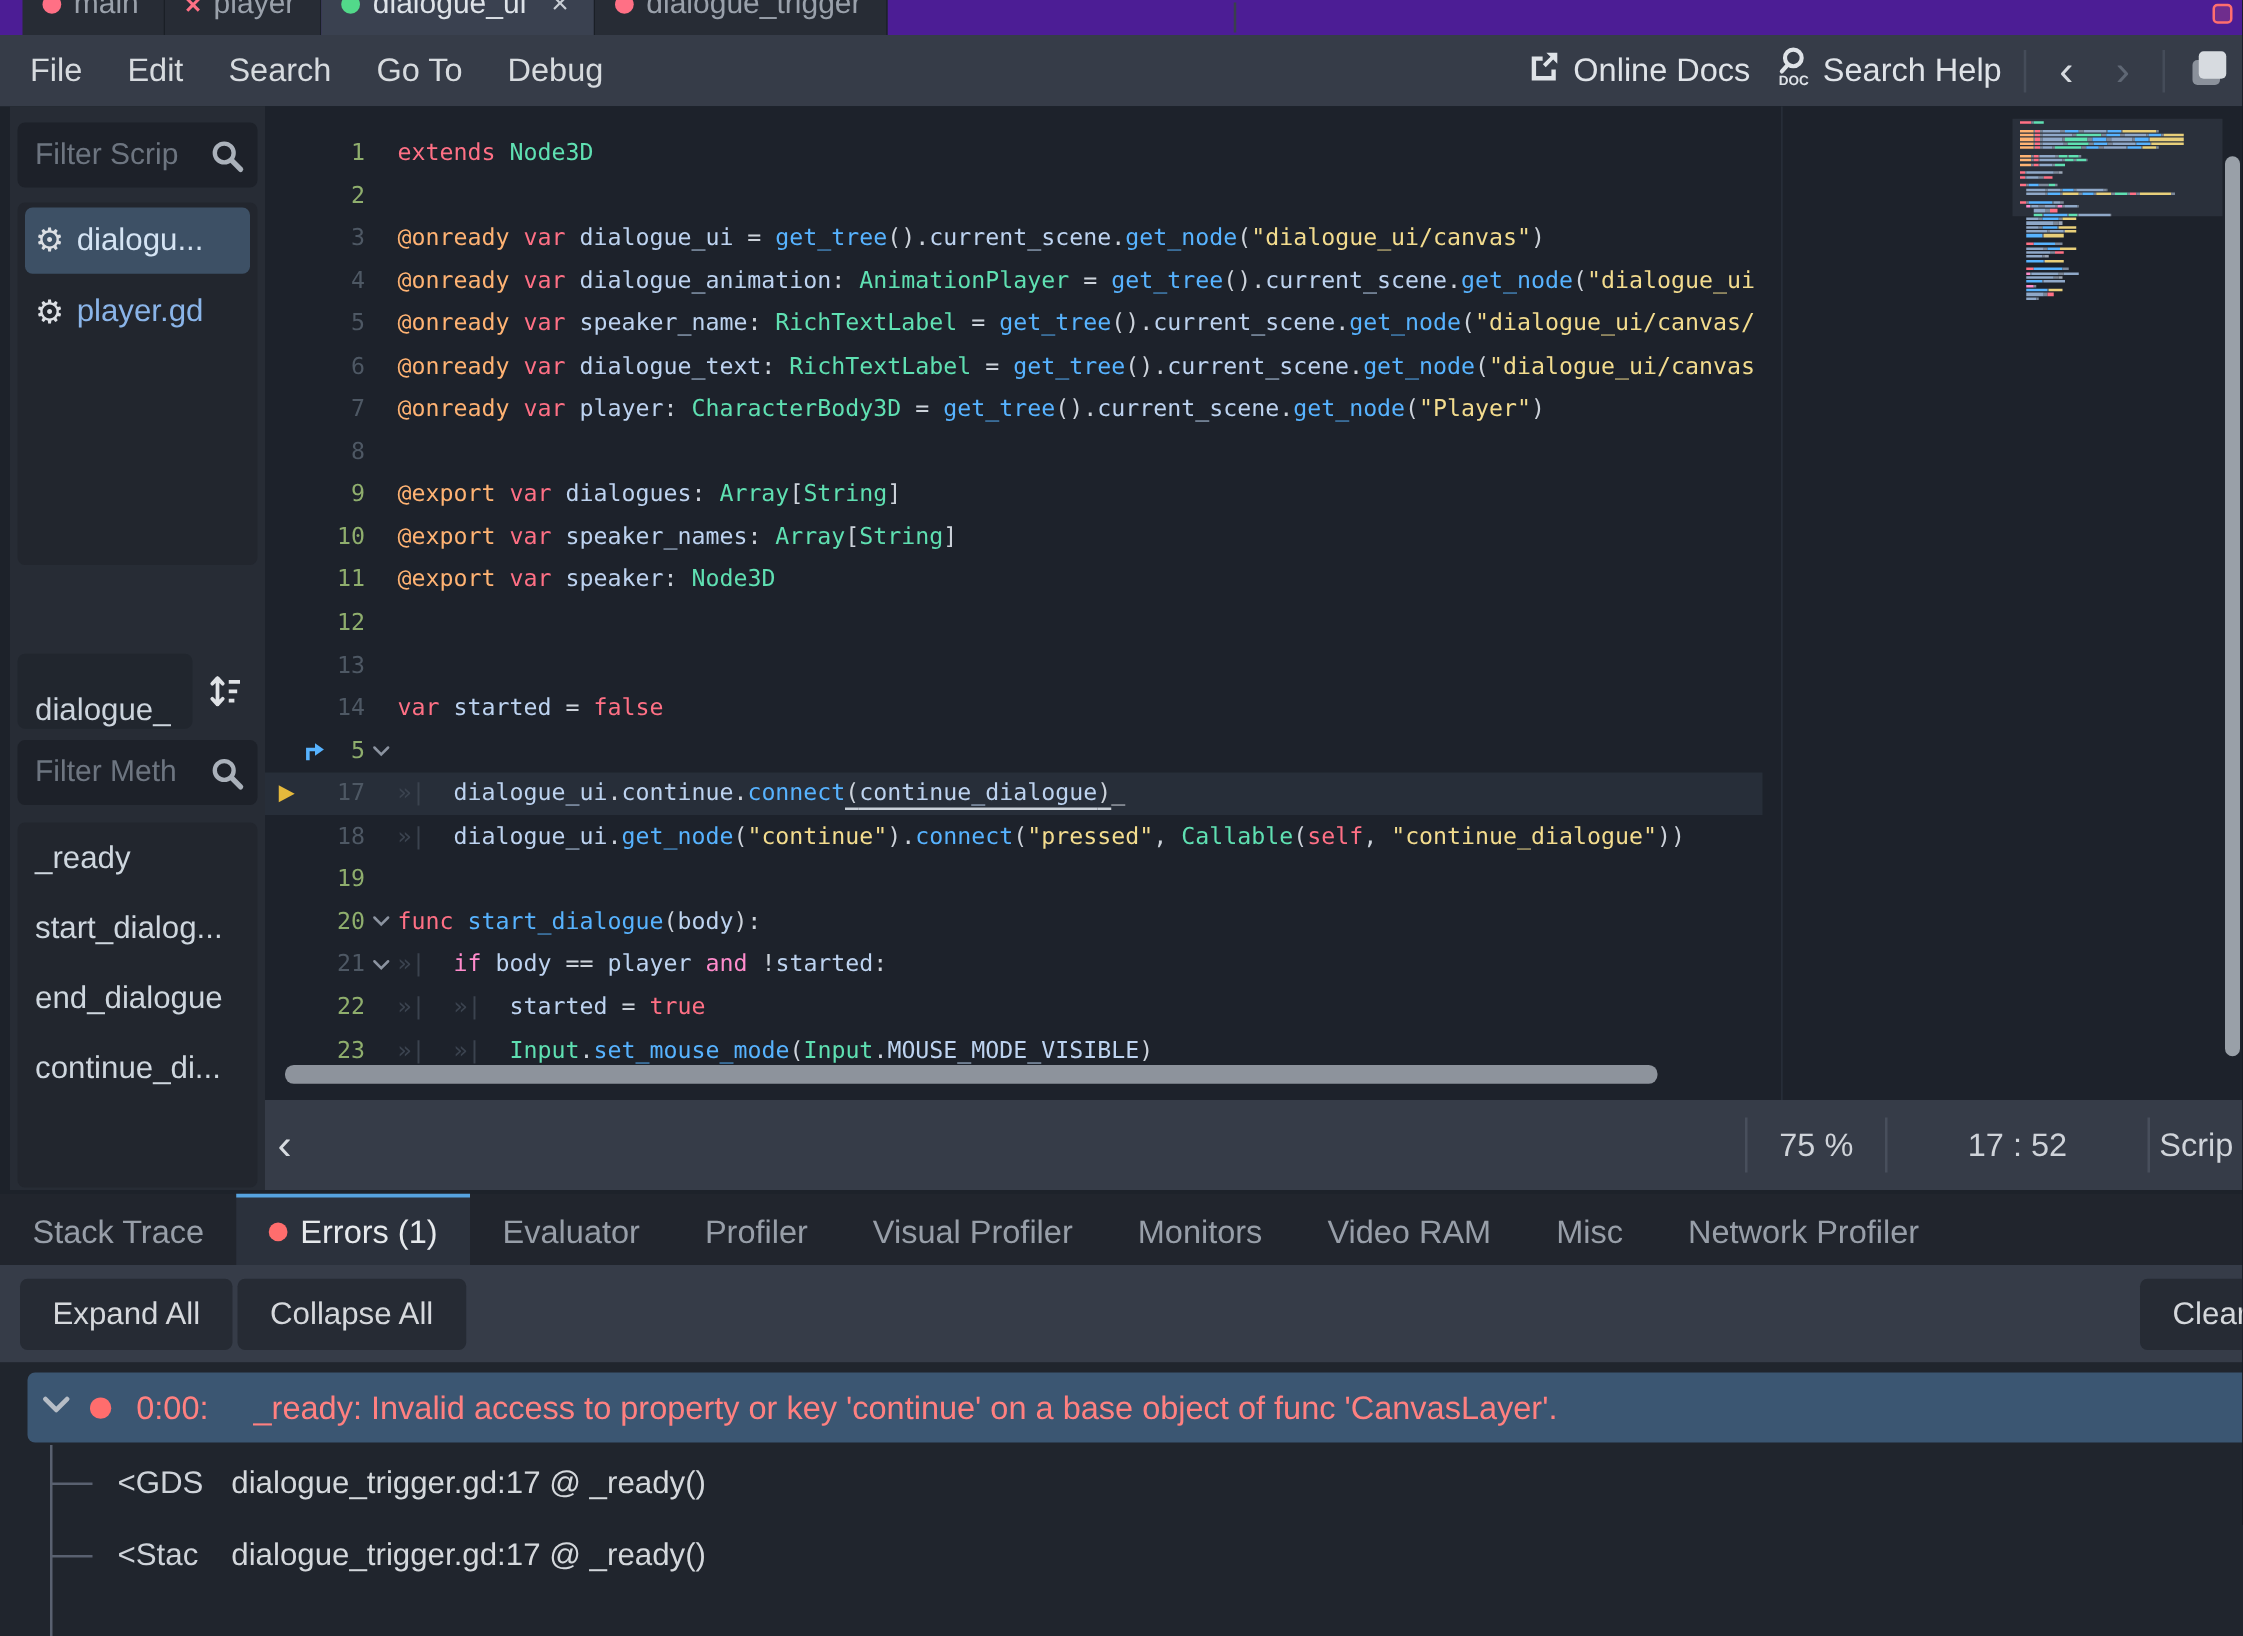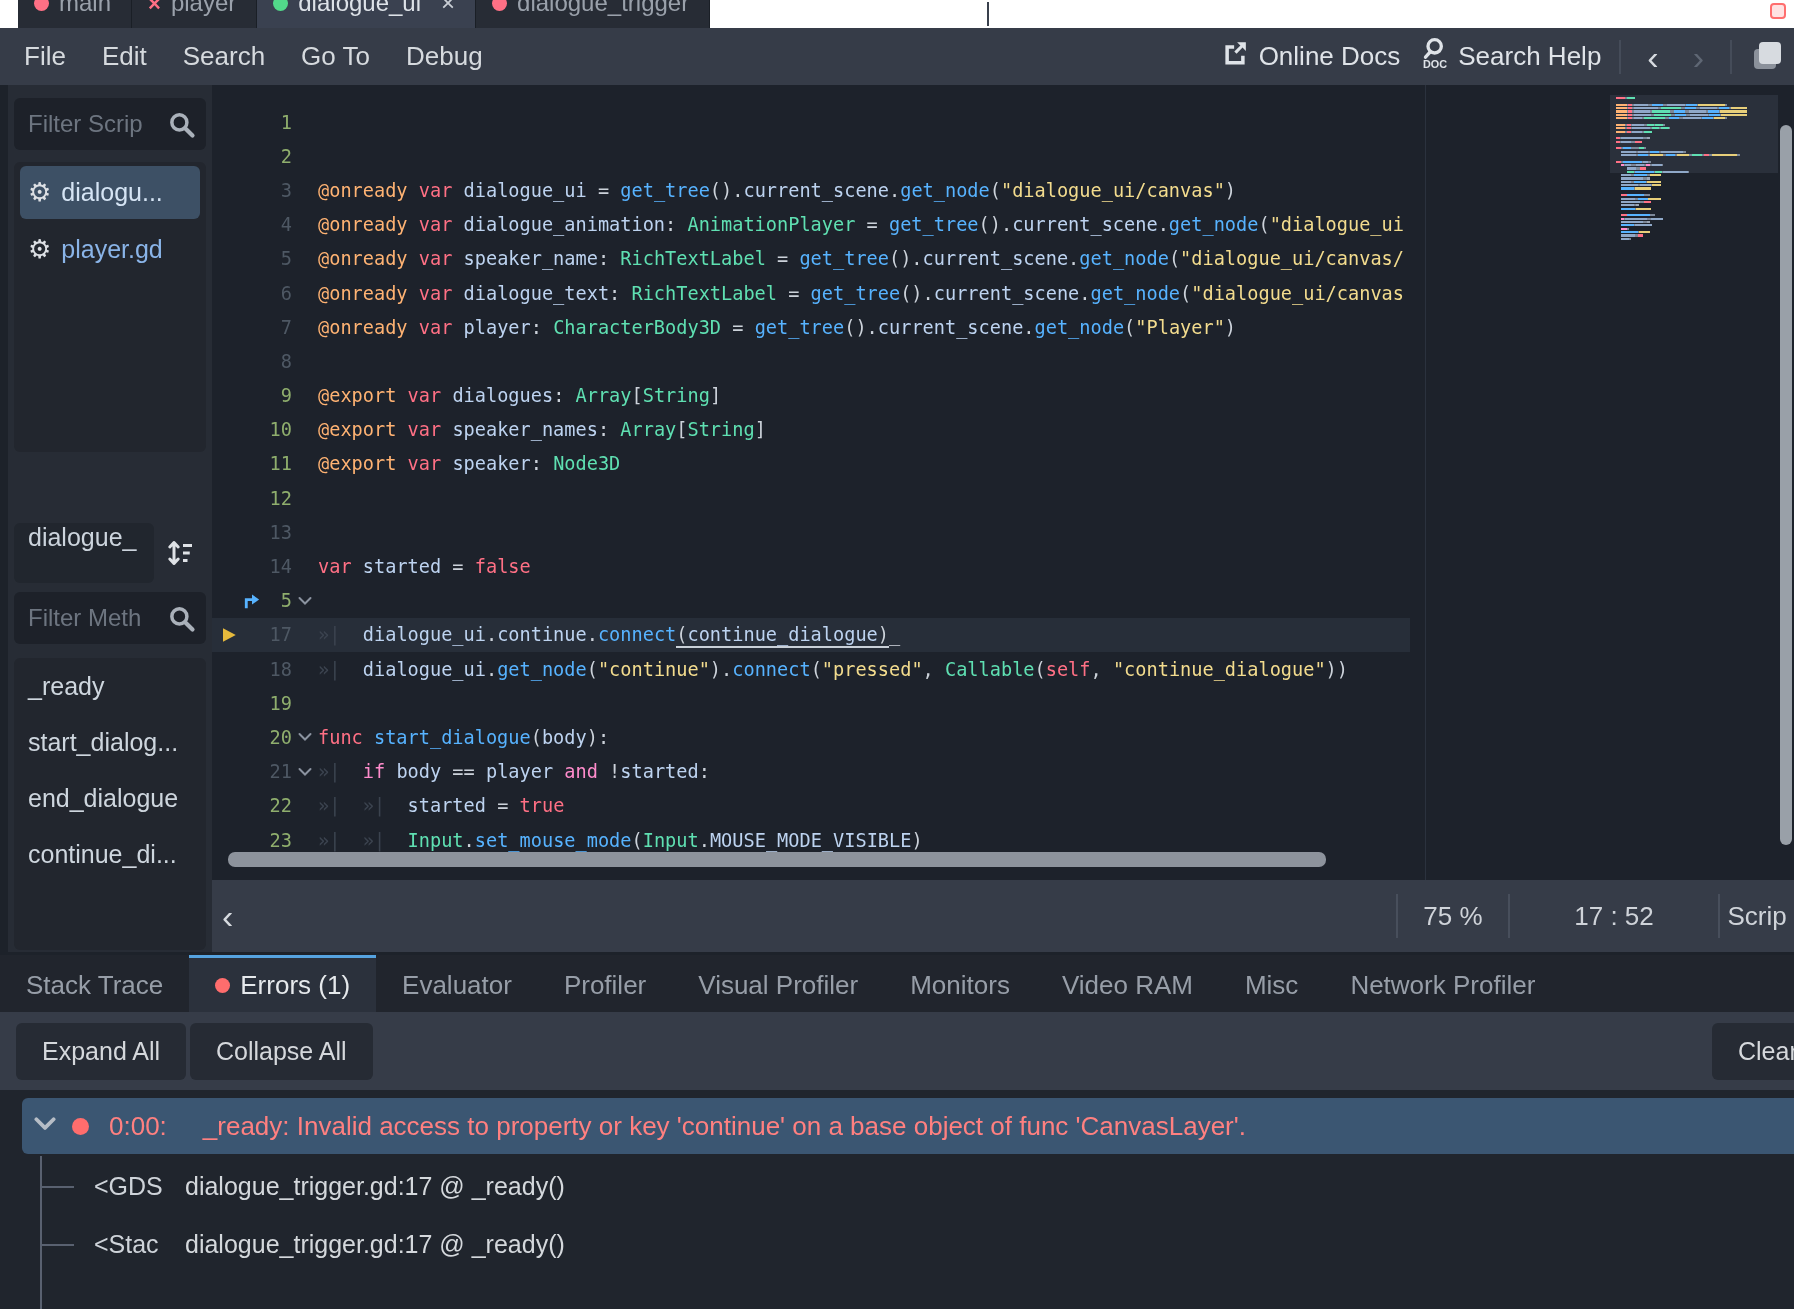--- a/index.html
+++ b/index.html
@@ -1,21 +1,21 @@
 <!DOCTYPE html>
 <html><head>
 <meta charset="utf-8">
 <style>
   * { margin:0; padding:0; box-sizing:border-box; }
   html,body { background:#14181e; }
   body { font-family:"Liberation Sans", sans-serif; }
   #app { position:relative; width:1794px; height:1309px; background:#1d222a; overflow:hidden; }
 
   
-  #scene-tabs { position:absolute; left:0; top:0; width:1794px; height:28px; background:#ffffff; overflow:hidden; }
+  #scene-tabs { position:absolute; left:0; top:0; width:1794px; height:28px; background:#4c1d95; overflow:hidden; }
   #scene-tabs-inner { position:absolute; left:18px; bottom:0; display:flex; align-items:flex-end; height:44px; }
   .scene-tab { display:flex; align-items:center; gap:10px; height:44px; padding:0 20px 6px 16px; background:#272c35; border-right:1px solid #1a1f26; color:#9aa1ab; font-size:24px; }
   .scene-tab.active { background:#3a4150; color:#dde2e8; }
   .stab-dot { width:15px; height:15px; border-radius:50%; }
   .stab-cross { font-size:22px; font-weight:bold; line-height:15px; }
   .stab-close { color:#c9ced5; font-size:24px; margin-left:10px; }
   #scene-strip-icon { position:absolute; right:8px; top:3px; width:16px; height:16px; border:2px solid #ff6e6e; border-radius:4px; background:#ff6e6e33; }
   #scene-strip-sep { position:absolute; left:987px; top:2px; width:2px; height:24px; background:#39404c; }
 
   
@@ -32,21 +32,21 @@
   #sidebar { position:absolute; left:8px; top:85px; width:204px; height:867px; background:#272c35; }
   .side-input { position:absolute; left:6px; width:192px; height:52px; background:#1d2129; border:none; border-radius:6px; color:#c7cdd5; font-size:24px; padding:0 40px 0 14px; font-family:"Liberation Sans", sans-serif; }
   .side-input::placeholder { color:#6d7580; opacity:1; }
   .mag { position:absolute; pointer-events:none; }
   .side-panel { position:absolute; left:6px; width:192px; background:#22262e; border-radius:6px; overflow:hidden; }
   #scripts-panel { top:77px; height:290px; }
   .script-item { display:flex; align-items:center; gap:10px; height:53px; padding:0 8px; margin:4px 6px; border-radius:6px; color:#8ab4e8; font-size:25px; }
   .script-item.selected { background:#3d5065; color:#d5e4f4; }
   .gear { color:#dcdfe4; font-size:26px; }
   #name-row { position:absolute; left:6px; top:438px; width:192px; height:60px; }
-  #script-name-box { position:absolute; left:0; top:0; width:140px; height:60px; background:#21262e; border-radius:6px; color:#ccd4dd; font-size:25px; display:flex; align-items:flex-start; padding-left:14px; }
+  #script-name-box { position:absolute; left:0; top:0; width:140px; height:60px; background:#21262e; border-radius:6px; color:#ccd4dd; font-size:25px; display:flex; align-items:flex-end; padding-left:14px; }
   #sort-btn { position:absolute; right:4px; top:10px; width:44px; height:40px; display:flex; align-items:center; justify-content:center; }
   #filter-scripts { top:13px; }
   #filter-methods { top:507px; }
   #methods-panel { top:573px; height:292px; }
   .method-item { height:56px; display:flex; align-items:center; padding-left:14px; color:#ced6de; font-size:25px; }
 
   
   #editor { position:absolute; left:212px; top:85px; width:1582px; height:795px; background:#1d222b; overflow:hidden; }
   #guideline { position:absolute; left:1213px; top:0; width:1px; height:795px; background:#2b323e; }
   #code-lines { position:absolute; left:0; top:20px; width:1213px; overflow:hidden; }
@@ -219,21 +219,21 @@
         <div class="method-item">_ready</div>
         <div class="method-item">start_dialog...</div>
         <div class="method-item">end_dialogue</div>
         <div class="method-item">continue_di...</div>
       </div>
   </div>
 
   <div id="editor">
     <div id="guideline"></div>
     <div id="code-lines">
-        <div class="cline"><span class="g-ico"></span><span class="lnum safe">1</span><span class="foldc"></span></div>
+        <div class="cline"><span class="g-ico"></span><span class="lnum safe">1</span><span class="foldc"></span><span class="ctext"><span class="tk-kw">extends</span><span class="tk-txt"> </span><span class="tk-type">Node3D</span></span></div>
         <div class="cline"><span class="g-ico"></span><span class="lnum safe">2</span><span class="foldc"></span><span class="ctext"></span></div>
         <div class="cline"><span class="g-ico"></span><span class="lnum">3</span><span class="foldc"></span><span class="ctext"><span class="tk-ann">@onready</span><span class="tk-txt"> </span><span class="tk-kw">var</span><span class="tk-txt"> </span><span class="tk-id">dialogue_ui</span><span class="tk-txt"> = </span><span class="tk-fn">get_tree</span><span class="tk-txt">().</span><span class="tk-id">current_scene</span><span class="tk-txt">.</span><span class="tk-fn">get_node</span><span class="tk-txt">(</span><span class="tk-str">"dialogue_ui/canvas"</span><span class="tk-txt">)</span></span></div>
         <div class="cline"><span class="g-ico"></span><span class="lnum">4</span><span class="foldc"></span><span class="ctext"><span class="tk-ann">@onready</span><span class="tk-txt"> </span><span class="tk-kw">var</span><span class="tk-txt"> </span><span class="tk-id">dialogue_animation</span><span class="tk-txt">: </span><span class="tk-type">AnimationPlayer</span><span class="tk-txt"> = </span><span class="tk-fn">get_tree</span><span class="tk-txt">().</span><span class="tk-id">current_scene</span><span class="tk-txt">.</span><span class="tk-fn">get_node</span><span class="tk-txt">(</span><span class="tk-str">"dialogue_ui</span></span></div>
         <div class="cline"><span class="g-ico"></span><span class="lnum">5</span><span class="foldc"></span><span class="ctext"><span class="tk-ann">@onready</span><span class="tk-txt"> </span><span class="tk-kw">var</span><span class="tk-txt"> </span><span class="tk-id">speaker_name</span><span class="tk-txt">: </span><span class="tk-type">RichTextLabel</span><span class="tk-txt"> = </span><span class="tk-fn">get_tree</span><span class="tk-txt">().</span><span class="tk-id">current_scene</span><span class="tk-txt">.</span><span class="tk-fn">get_node</span><span class="tk-txt">(</span><span class="tk-str">"dialogue_ui/canvas/</span></span></div>
         <div class="cline"><span class="g-ico"></span><span class="lnum">6</span><span class="foldc"></span><span class="ctext"><span class="tk-ann">@onready</span><span class="tk-txt"> </span><span class="tk-kw">var</span><span class="tk-txt"> </span><span class="tk-id">dialogue_text</span><span class="tk-txt">: </span><span class="tk-type">RichTextLabel</span><span class="tk-txt"> = </span><span class="tk-fn">get_tree</span><span class="tk-txt">().</span><span class="tk-id">current_scene</span><span class="tk-txt">.</span><span class="tk-fn">get_node</span><span class="tk-txt">(</span><span class="tk-str">"dialogue_ui/canvas</span></span></div>
         <div class="cline"><span class="g-ico"></span><span class="lnum">7</span><span class="foldc"></span><span class="ctext"><span class="tk-ann">@onready</span><span class="tk-txt"> </span><span class="tk-kw">var</span><span class="tk-txt"> </span><span class="tk-id">player</span><span class="tk-txt">: </span><span class="tk-type">CharacterBody3D</span><span class="tk-txt"> = </span><span class="tk-fn">get_tree</span><span class="tk-txt">().</span><span class="tk-id">current_scene</span><span class="tk-txt">.</span><span class="tk-fn">get_node</span><span class="tk-txt">(</span><span class="tk-str">"Player"</span><span class="tk-txt">)</span></span></div>
         <div class="cline"><span class="g-ico"></span><span class="lnum">8</span><span class="foldc"></span><span class="ctext"></span></div>
         <div class="cline"><span class="g-ico"></span><span class="lnum safe">9</span><span class="foldc"></span><span class="ctext"><span class="tk-ann">@export</span><span class="tk-txt"> </span><span class="tk-kw">var</span><span class="tk-txt"> </span><span class="tk-id">dialogues</span><span class="tk-txt">: </span><span class="tk-type">Array</span><span class="tk-txt">[</span><span class="tk-type">String</span><span class="tk-txt">]</span></span></div>
         <div class="cline"><span class="g-ico"></span><span class="lnum safe">10</span><span class="foldc"></span><span class="ctext"><span class="tk-ann">@export</span><span class="tk-txt"> </span><span class="tk-kw">var</span><span class="tk-txt"> </span><span class="tk-id">speaker_names</span><span class="tk-txt">: </span><span class="tk-type">Array</span><span class="tk-txt">[</span><span class="tk-type">String</span><span class="tk-txt">]</span></span></div>
         <div class="cline"><span class="g-ico"></span><span class="lnum safe">11</span><span class="foldc"></span><span class="ctext"><span class="tk-ann">@export</span><span class="tk-txt"> </span><span class="tk-kw">var</span><span class="tk-txt"> </span><span class="tk-id">speaker</span><span class="tk-txt">: </span><span class="tk-type">Node3D</span></span></div>

